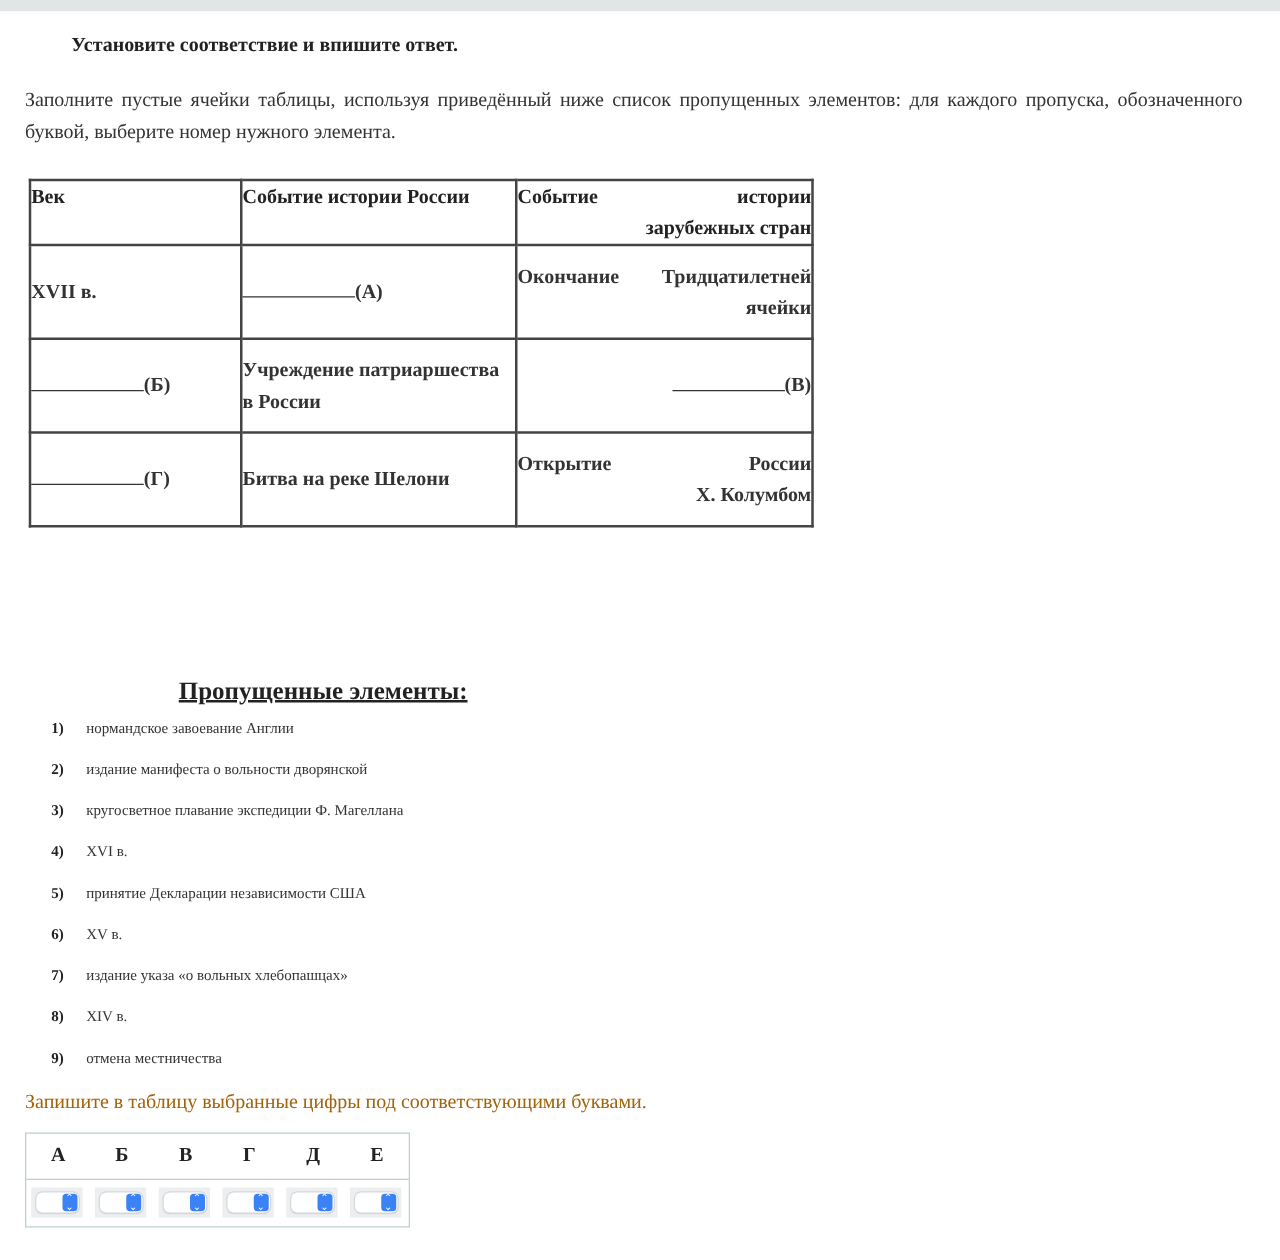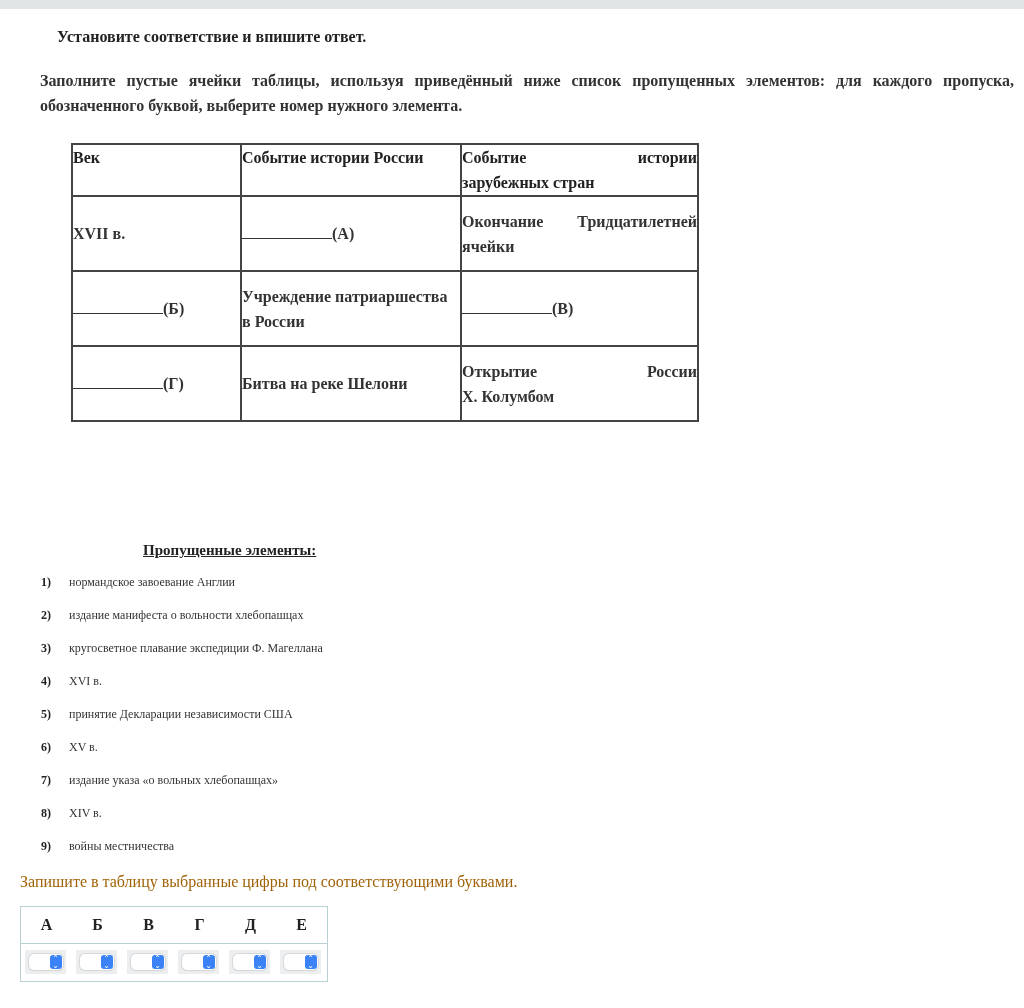--- a/index.html
+++ b/index.html
@@ -1,29 +1,29 @@
 <!DOCTYPE html>
 <html><head>
 <meta charset="utf-8">
 <style>
   html, body { margin: 0; padding: 0; background: #ffffff; }
   body { width: 1024px; height: 1008px; position: relative; overflow: hidden;
          font-family: "Liberation Serif", "DejaVu Serif", serif; color: #222; }
   .topbar { position: absolute; left: 0; top: 0; width: 1024px; height: 9px; background: #e1e5e6; }
   .task-title { position: absolute; left: 21px; top: 28px; font-size: 16px; font-weight: bold; color: #222; margin-left: 36px; }
-  .instructions { position: absolute; left: 40px; top: 68px; width: 974px; font-size: 16px; line-height: 25px;
-                  text-align: justify; color: #333; font-weight: bold; }
-  table.main { position: absolute; left: 23px; top: 143px; border-collapse: collapse; font-size: 16px; color: #333; margin-left: 48px; }
+  .instructions { position: absolute; left: 20px; top: 68px; width: 974px; font-size: 16px; line-height: 25px;
+                  text-align: justify; color: #333; }
+  table.main { position: absolute; left: 23px; top: 143px; border-collapse: collapse; font-size: 16px; color: #333; }
   table.main td { border: 2px solid #444; vertical-align: middle; padding: 0; line-height: 25px; }
   table.main td.h { font-weight: bold; vertical-align: top; color: #222; }
-  .c1 { width: 167px; } .c2 { width: 218px; border-radius: 13px; } .c3 { width: 235px; }
+  .c1 { width: 167px; } .c2 { width: 218px; border-radius: 13px; } .c3 { width: 235px; text-align: right; }
   .rh { height: 50px; } .rr { height: 75px; font-weight: bold; }
   .just-full { display: flex; justify-content: space-between; }
   .blank { display: inline-block; width: 90px; border-bottom: 1px solid #333; height: 16px; vertical-align: baseline; }
-  .missing-title { position: absolute; left: 143px; top: 542px; font-size: 15px; font-weight: bold; text-decoration: underline; color: #222; }
+  .missing-title { position: absolute; left: 143px; top: 542px; font-size: 20px; font-weight: bold; text-decoration: underline; color: #222; }
   .opt { position: absolute; left: 41px; font-size: 12px; color: #333; }
   .opt .num { font-weight: bold; display: inline-block; width: 28px; color: #222; }
   .write-note { position: absolute; left: 20px; top: 873px; font-size: 16px; color: #a16207; }
   .answer-box { position: absolute; left: 20px; top: 906px; width: 306px; height: 74px; border: 1px solid #b8d0d2; background: #fff; }
   .answer-head { display: flex; height: 36px; border-bottom: 1px solid #b8d0d2; }
   .answer-head div { width: 51px; text-align: center; font-weight: bold; font-size: 16px; line-height: 36px; color: #222; }
   .answer-row { display: flex; padding-top: 6px; }
   .sel-wrap { width: 41px; height: 24px; background: #eceeef; margin: 0 5px; padding: 4px 0 0 0; box-sizing: border-box; display: flex; justify-content: center; }
   .sel-wrap:first-child { margin-left: 4px; }
   .sel { width: 34px; height: 16px; border-radius: 5px; background: #fff; box-shadow: 0 0 0 1px #d6d8da, 0 1px 1px rgba(0,0,0,0.15); position: relative; cursor: pointer; }
@@ -79,28 +79,28 @@
           </div>
       <div>Х. Колумбом</div>
     </td>
   </tr>
 </tbody>
   </table>
 
 <div class="missing-title">Пропущенные элементы:</div>
 
 <div class="opt" style="top:575px"><span class="num">1)</span><span>нормандское завоевание Англии</span></div>
-<div class="opt" style="top:608px"><span class="num">2)</span><span>издание манифеста о вольности хлебопашцах</span></div>
+<div class="opt" style="top:608px"><span class="num">2)</span><span>издание манифеста о вольности дворянской</span></div>
 <div class="opt" style="top:641px"><span class="num">3)</span><span>кругосветное плавание экспедиции Ф. Магеллана</span></div>
 <div class="opt" style="top:674px"><span class="num">4)</span><span>XVI в.</span></div>
 <div class="opt" style="top:707px"><span class="num">5)</span><span>принятие Декларации независимости США</span></div>
 <div class="opt" style="top:740px"><span class="num">6)</span><span>XV в.</span></div>
 <div class="opt" style="top:773px"><span class="num">7)</span><span>издание указа «о вольных хлебопашцах»</span></div>
 <div class="opt" style="top:806px"><span class="num">8)</span><span>XIV в.</span></div>
-<div class="opt" style="top:839px"><span class="num">9)</span><span>войны местничества</span></div>
+<div class="opt" style="top:839px"><span class="num">9)</span><span>отмена местничества</span></div>
 
 <div class="write-note">Запишите в таблицу выбранные цифры под соответствующими буквами.</div>
 
 <div class="answer-box">
   <div class="answer-head">
     <div>А</div>
     <div>Б</div>
     <div>В</div>
     <div>Г</div>
     <div>Д</div>

